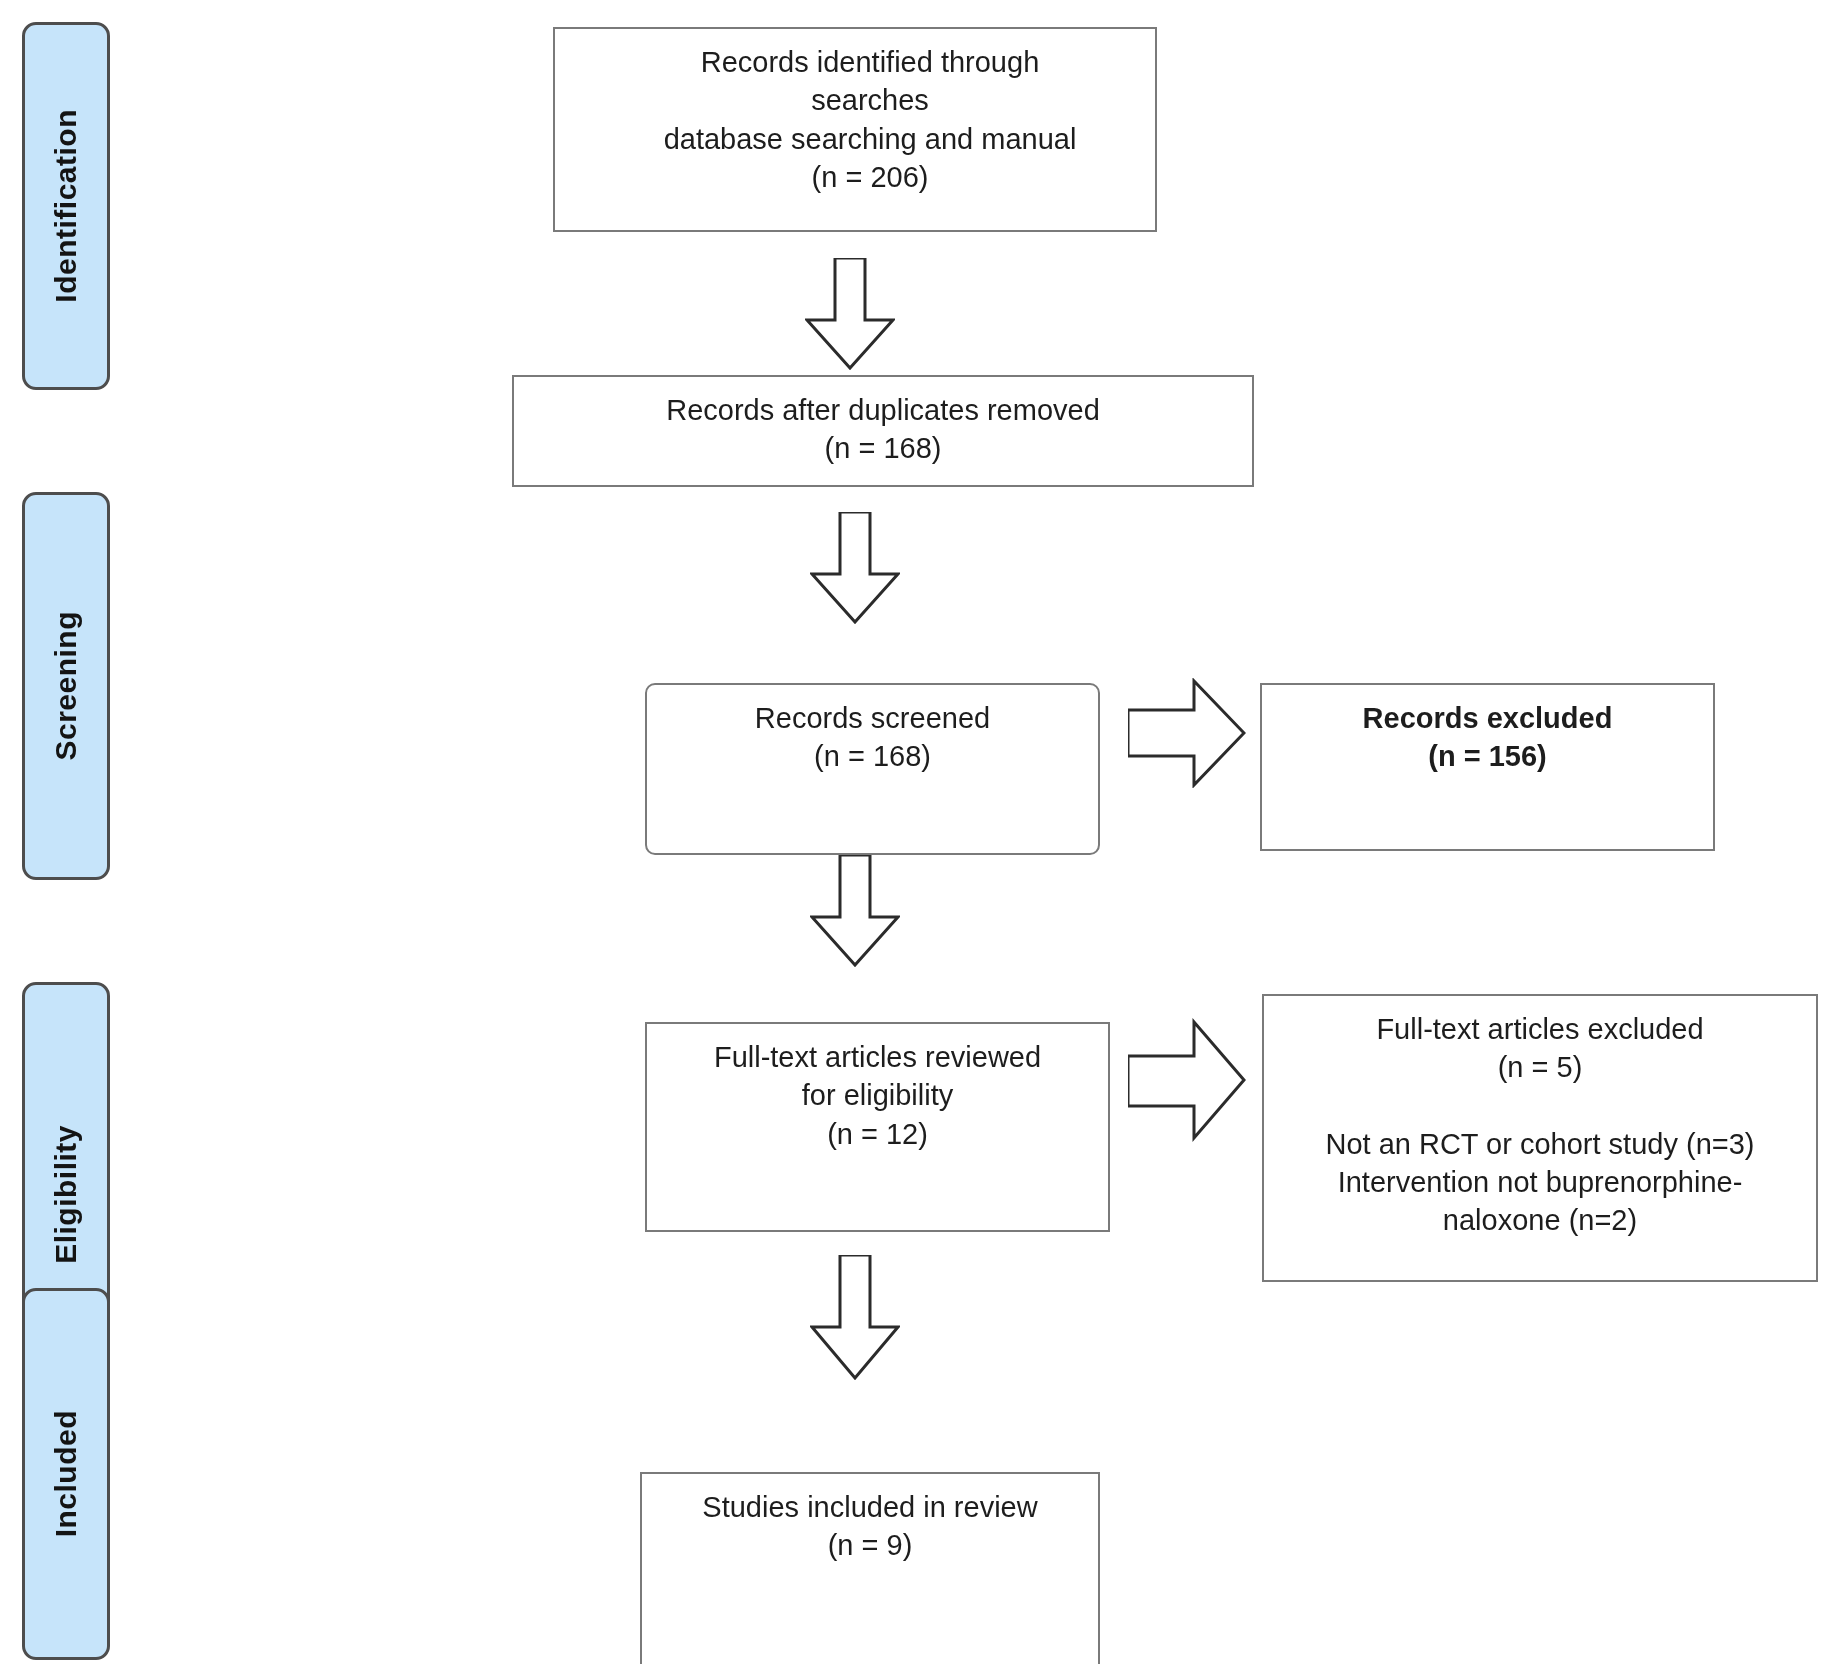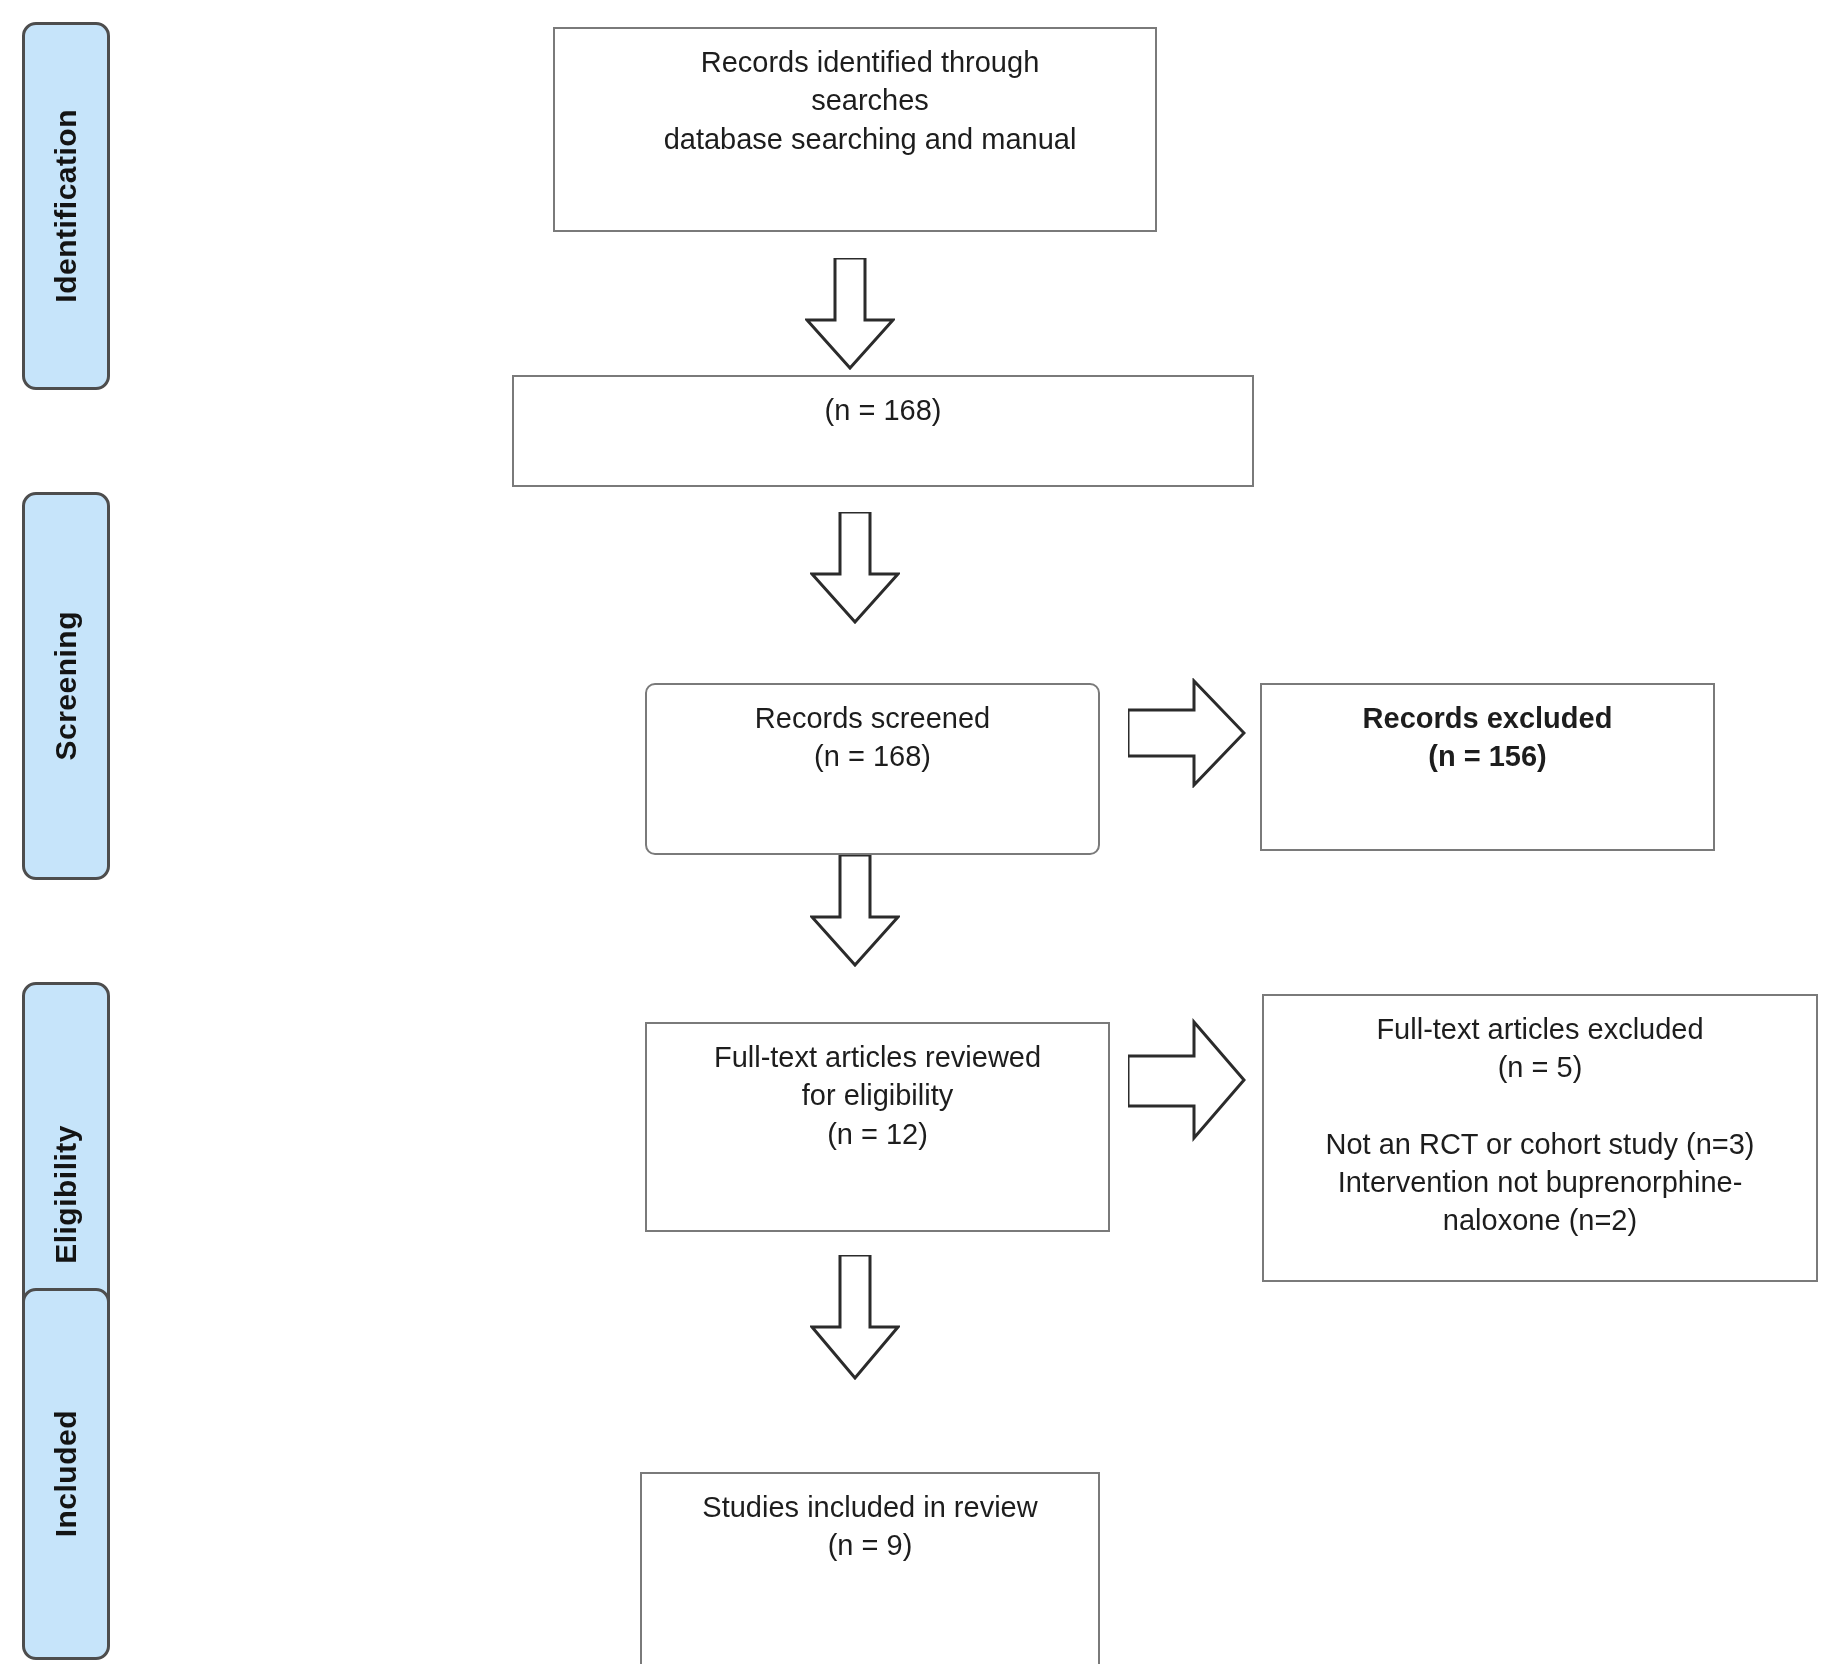--- a/index.html
+++ b/index.html
@@ -86,31 +86,33 @@
 
   <div class="stage" style="left:22px; top:1288px; width:88px; height:372px; top:1288px;">
     <span class="stage-label">Included</span>
   </div>
 
   <div class="fbox align-top" style="left:553px; top:27px; width:604px; height:205px;padding-left:48px;">
     <div class="lines">
       <div>Records identified through</div>
       <div>searches</div>
       <div>database searching and manual</div>
+      <div>(n = 206)</div>
     </div>
   </div>
 
   <div class="arrow" style="left:805px; top:258px;">
     <svg width="90" height="112" viewBox="0 0 90 112">
       <polygon points="30,0 60,0 60,62 88,62 45,110 2,62 30,62" fill="#ffffff" stroke="#2b2b2b" stroke-width="3"></polygon>
     </svg>
   </div>
 
   <div class="fbox align-top" style="left:512px; top:375px; width:742px; height:112px;">
     <div class="lines">
+      <div>Records after duplicates removed</div>
       <div>(n = 168)</div>
     </div>
   </div>
 
   <div class="arrow" style="left:810px; top:512px;">
     <svg width="90" height="112" viewBox="0 0 90 112">
       <polygon points="30,0 60,0 60,62 88,62 45,110 2,62 30,62" fill="#ffffff" stroke="#2b2b2b" stroke-width="3"></polygon>
     </svg>
   </div>
 

